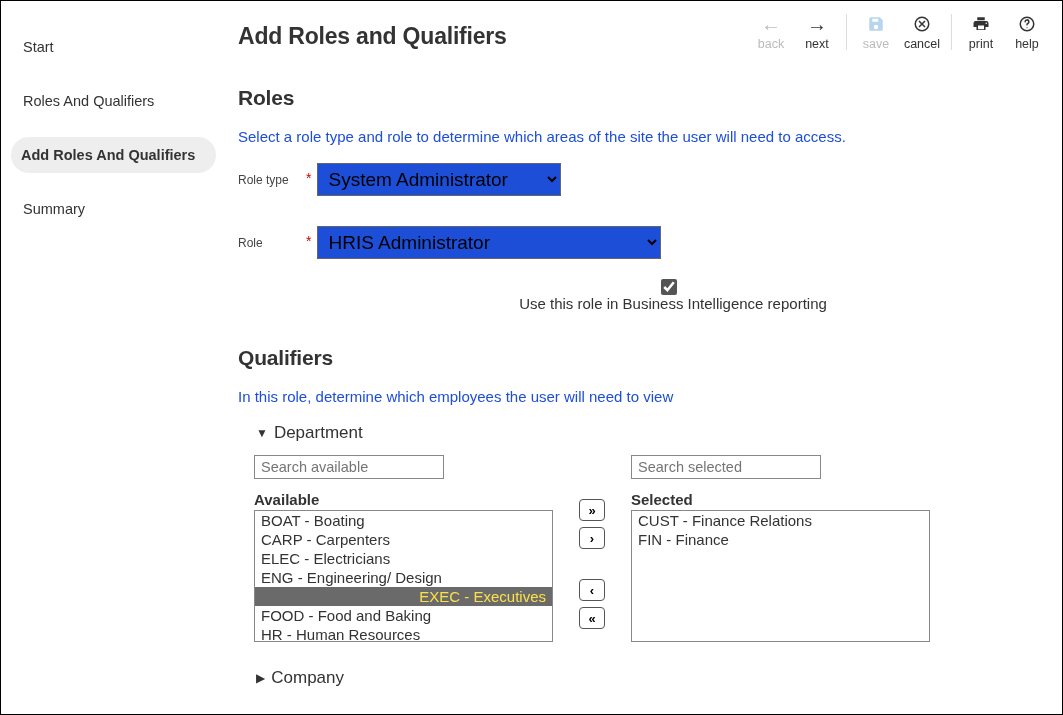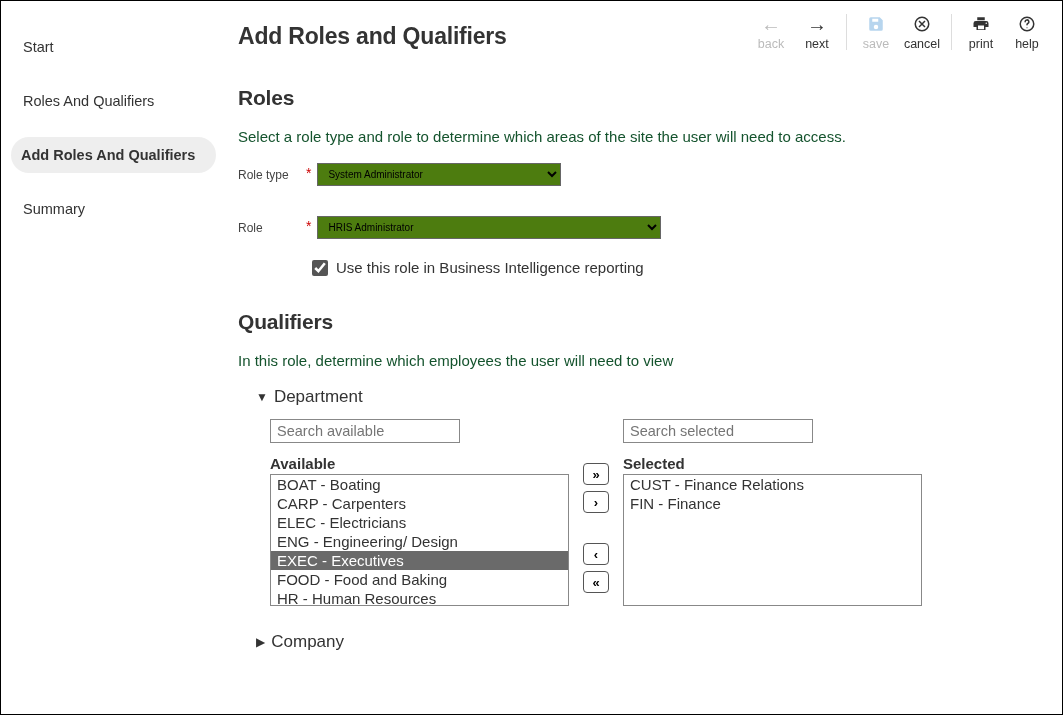--- a/index.html
+++ b/index.html
@@ -9,38 +9,38 @@
 .nav-item { font-size: 14.5px; color: #333; padding: 10px 16px 10px 4px; margin-bottom: 18px; cursor: pointer; }
 .nav-item.active { font-weight: 700; background: #eee; border-radius: 999px; padding-left: 10px; margin-left: -8px; }
 .main { flex: 1; padding: 22px 28px 0 22px; position: relative; overflow: hidden; }
 .toolbar { position: absolute; top: 10px; right: 12px; display: flex; align-items: center; gap: 0; }
 .toolbar-btn { display: flex; flex-direction: column; align-items: center; width: 46px; padding: 2px 0; cursor: pointer; color: #333; font-size: 12.5px; }
 .toolbar-btn.disabled { color: #bbb; cursor: default; }
 .toolbar-btn .icon { font-size: 20px; line-height: 1; margin-bottom: 2px; display:flex; align-items:center; justify-content:center; height:22px;}
 .toolbar-sep { width: 1px; height: 36px; background: #ddd; margin: 0 6px; }
 h1.page-title { font-size: 23px; font-weight: 700; margin-bottom: 36px; letter-spacing: -0.2px; }
 h2.section-title { font-size: 21px; font-weight: 700; margin-bottom: 18px; letter-spacing: -0.2px; }
-.help-text { font-size: 15px; color: #14532d; margin-bottom: 18px; }
+.help-text { font-size: 15px; color: #1d4ed8; margin-bottom: 18px; }
 .field-row { display: flex; align-items: center; margin-bottom: 30px; }
 .field-label { width: 68px; font-size: 12px; color: #444; }
 .req { color: #c00; font-size: 14px; margin: 0 6px 0 0; position: relative; top: -2px; }
-select { font-size: 10px; padding: 4px 6px; border: 1px solid #666; background: #4d7c0f; }
+select { font-size: 19px; padding: 4px 6px; border: 1px solid #666; background: #1d4ed8; }
 .select-roletype { width: 244px; }
 .select-role { width: 344px; }
-.checkbox-row { display: flex; align-items: center; margin-left: 74px; margin-top: -10px; margin-bottom: 34px; font-size: 15px; color: #333; }
+.checkbox-row { display: flex; align-items: center; margin-left: 74px; margin-top: -10px; margin-bottom: 34px; font-size: 15px; color: #333; flex-direction: column; }
 .checkbox-row input { width: 16px; height: 16px; margin-right: 8px; accent-color:#555; }
 .qual-toggle { display: flex; align-items: center; font-size: 17px; margin-bottom: 12px; margin-left: 18px; cursor: pointer; }
 .qual-toggle .tri { font-size: 12px; margin-right: 6px; }
-.dual-list { display: flex; margin-left: 32px; gap: 14px; align-items: flex-start; }
+.dual-list { display: flex; margin-left: 16px; gap: 26px; align-items: flex-start; }
 .col { display: flex; flex-direction: column; }
 .search-box { width: 190px; font-size: 14.5px; padding: 3px 6px; border: 1px solid #888; margin-bottom: 12px; color: #555; }
 .list-label { font-size: 15px; font-weight: 700; margin-bottom: 2px; }
 .listbox { width: 299px; height: 132px; border: 1px solid #888; overflow-y: scroll; font-size: 15px; background: #fff; }
 .listbox .opt { padding: 1px 6px; white-space: nowrap; cursor: pointer; }
-.listbox .opt.sel { background: #6a6a6a; color: #ffffff; }
+.listbox .opt.sel { background: #6a6a6a; color: #fde047; text-align: right; }
 .shuttle { display: flex; flex-direction: column; gap: 6px; margin-top: 44px; }
 .shuttle button { width: 26px; height: 22px; border: 1px solid #555; border-radius: 4px; background: #fff; font-size: 13px; font-weight: 700; line-height: 1; cursor: pointer; padding: 0; display:flex; align-items:center; justify-content:center; }
 .shuttle .sep { height: 18px; }
 .company-row { margin-top: 26px; }
 .save-icon-svg { width: 18px; height: 18px; }
 </style>
 </head>
 <body>
 
 <div class="layout">

